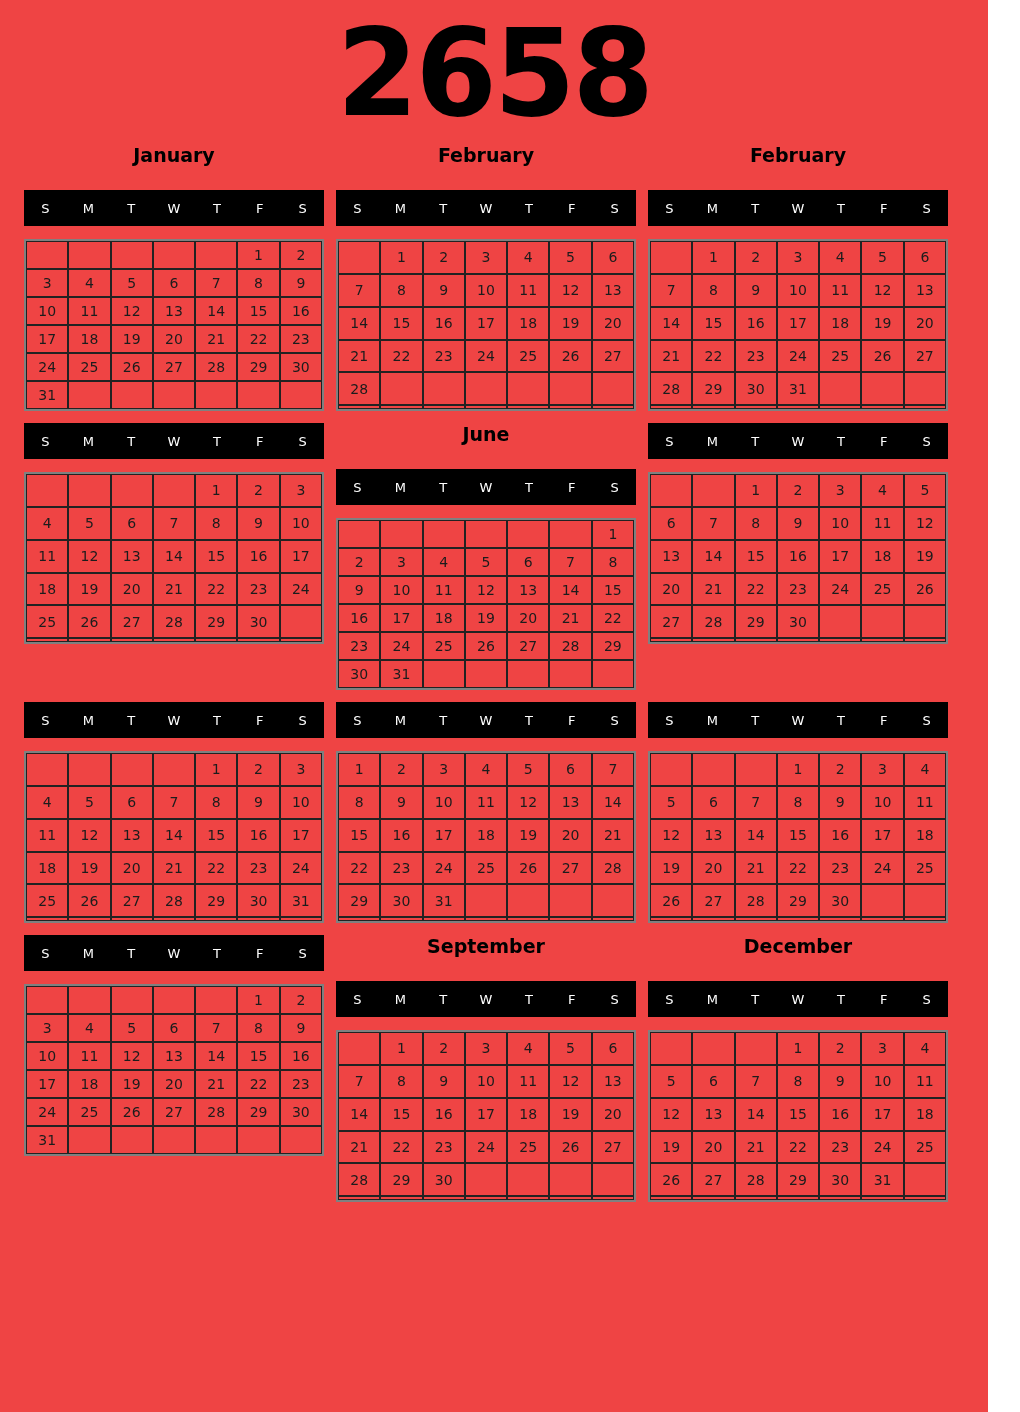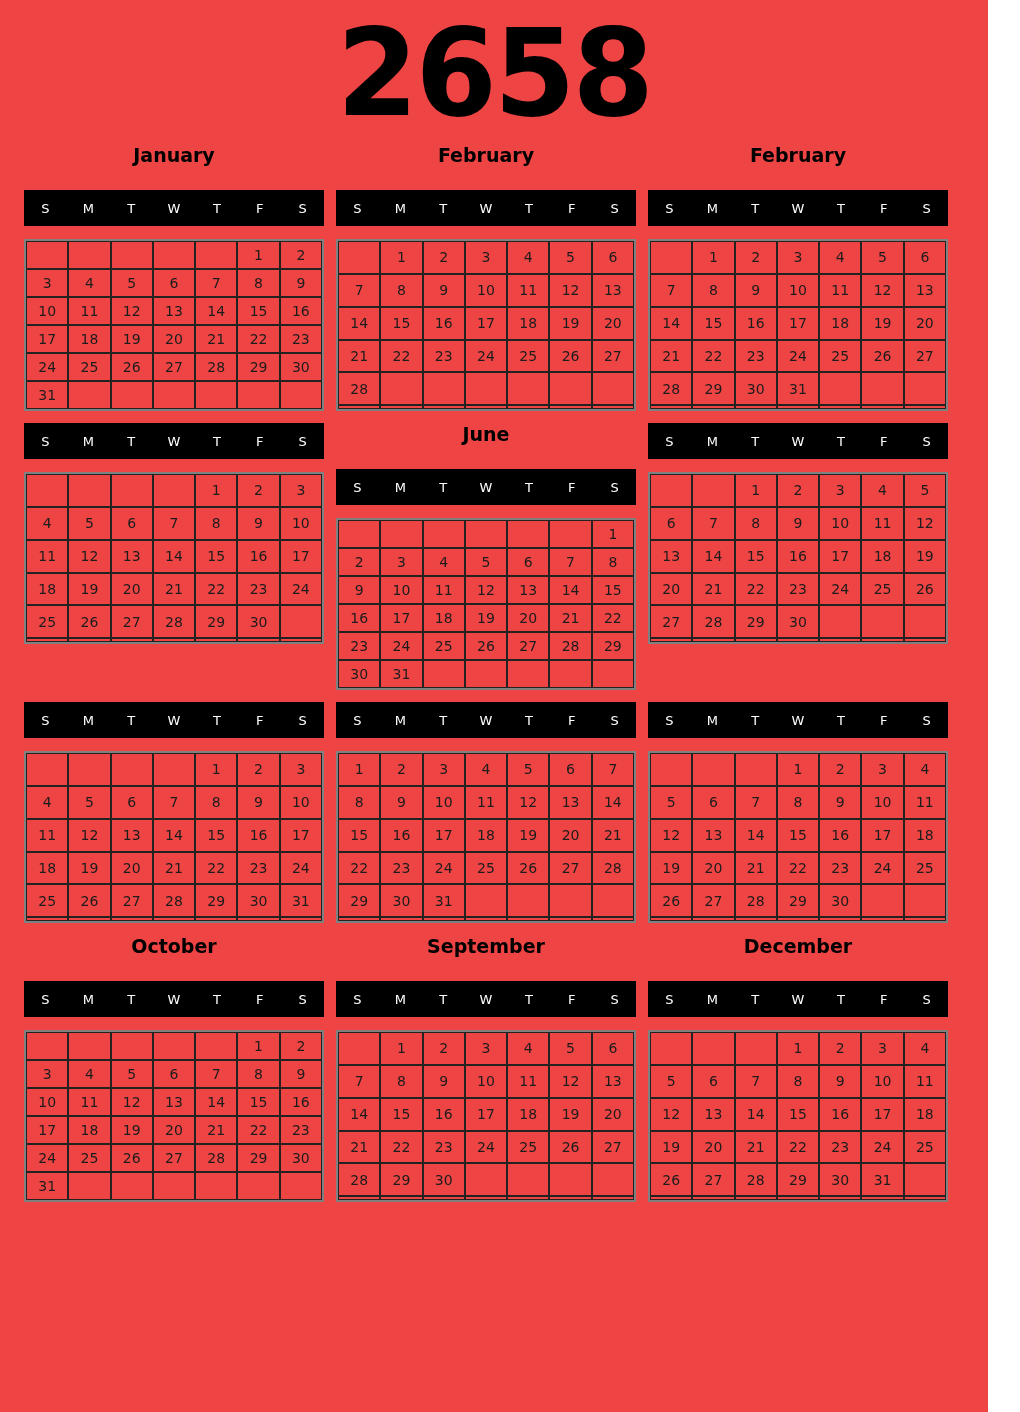--- a/index.html
+++ b/index.html
@@ -702,21 +702,20 @@
               <td></td>
               <td></td>
               <td></td>
               <td></td>
               <td></td>
             </tr>
           </tbody>
         </table>
       </div>
       <div class="month">
-        <div class="month-title">October</div>
         <div class="dow-bar">
           <span class="dow">S</span>
           <span class="dow">M</span>
           <span class="dow">T</span>
           <span class="dow">W</span>
           <span class="dow">T</span>
           <span class="dow">F</span>
           <span class="dow">S</span>
         </div>
         <table class="days">

